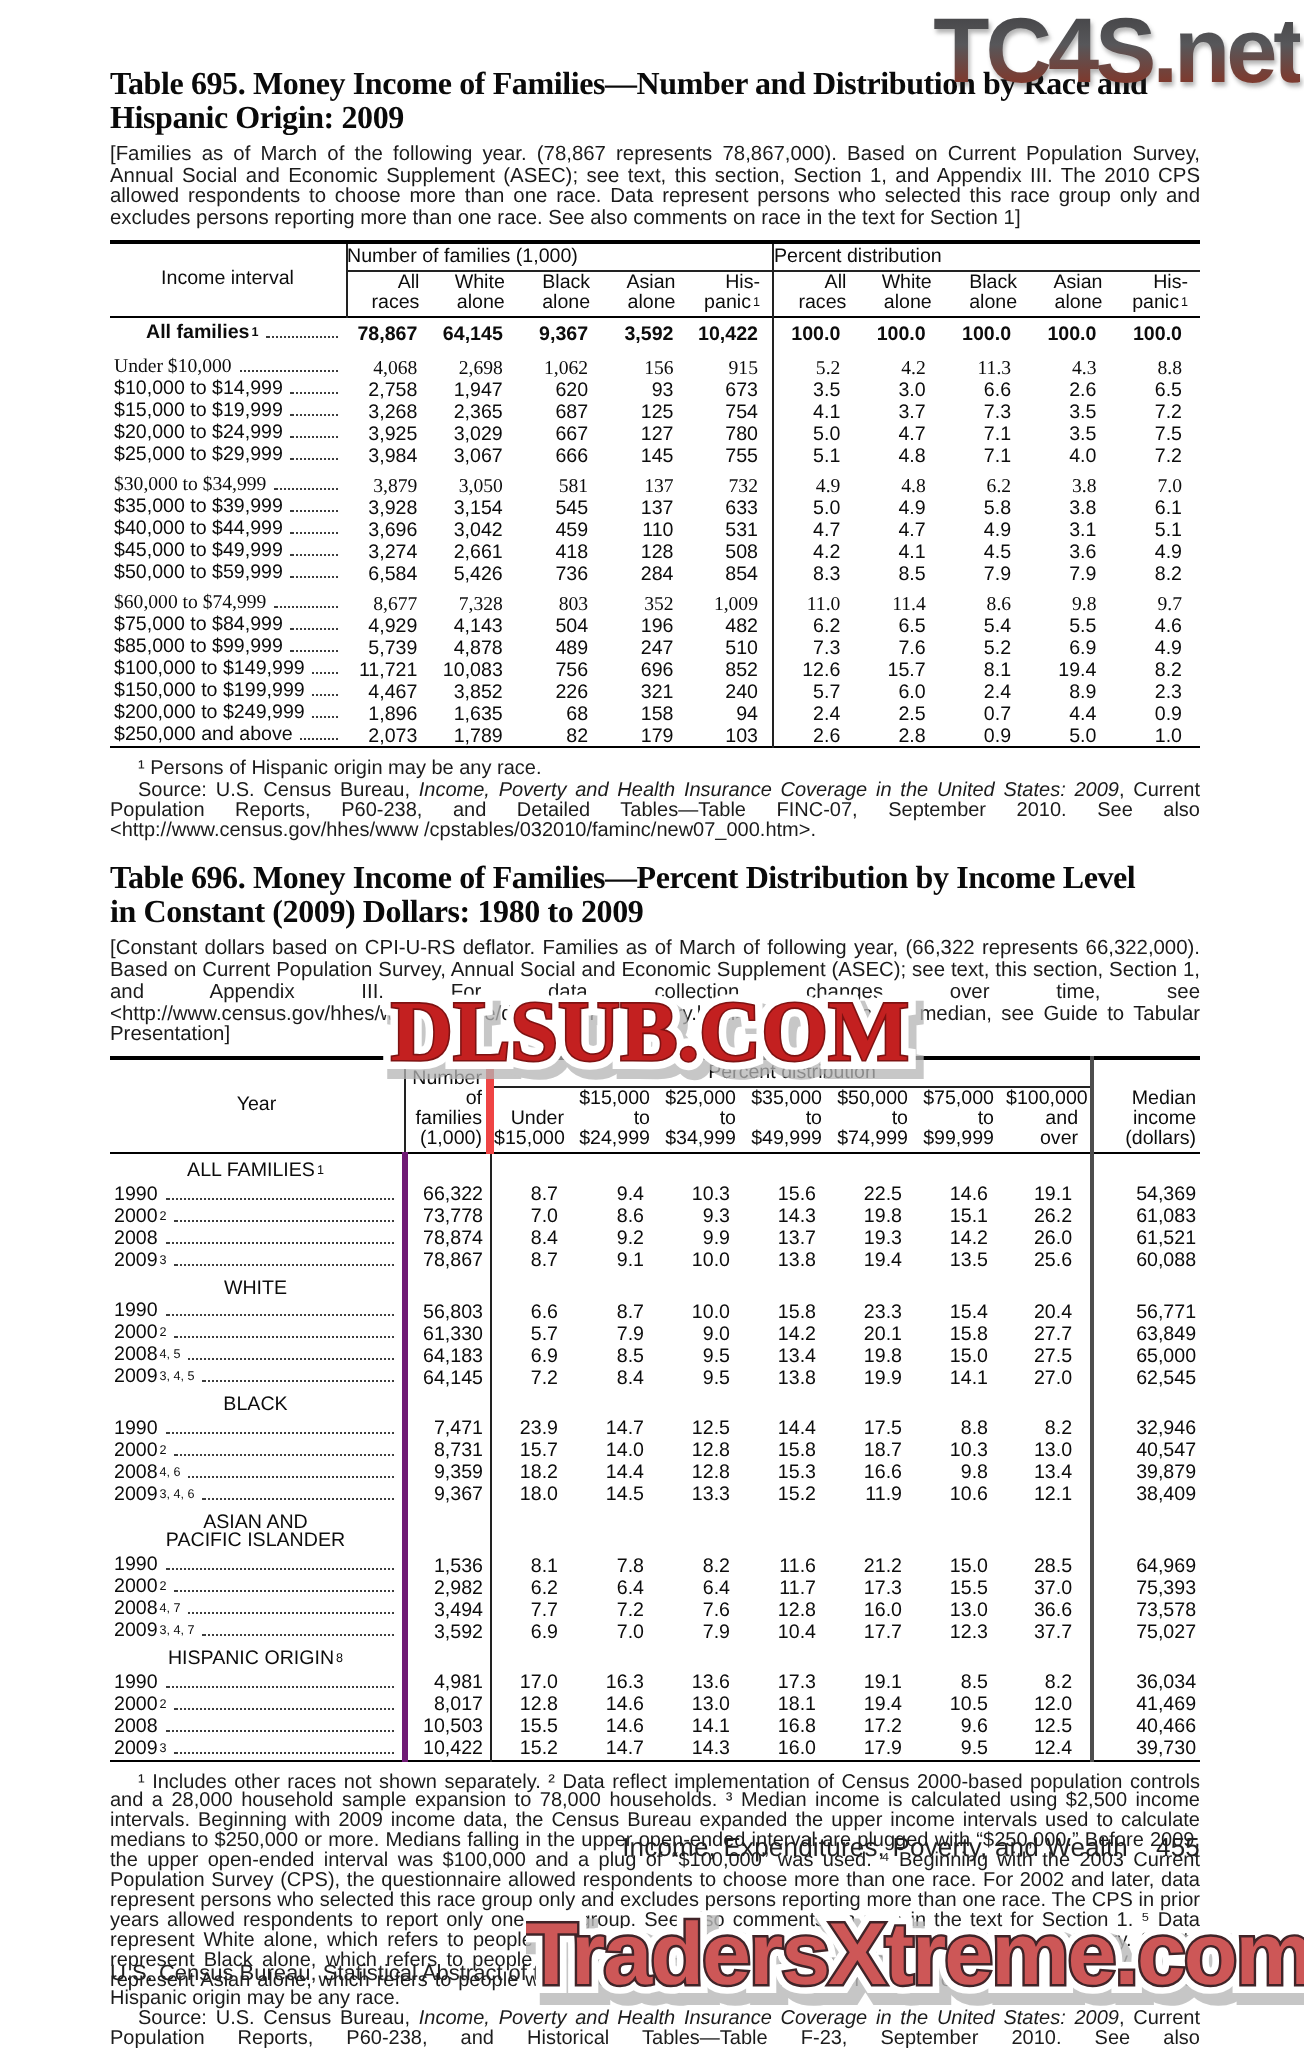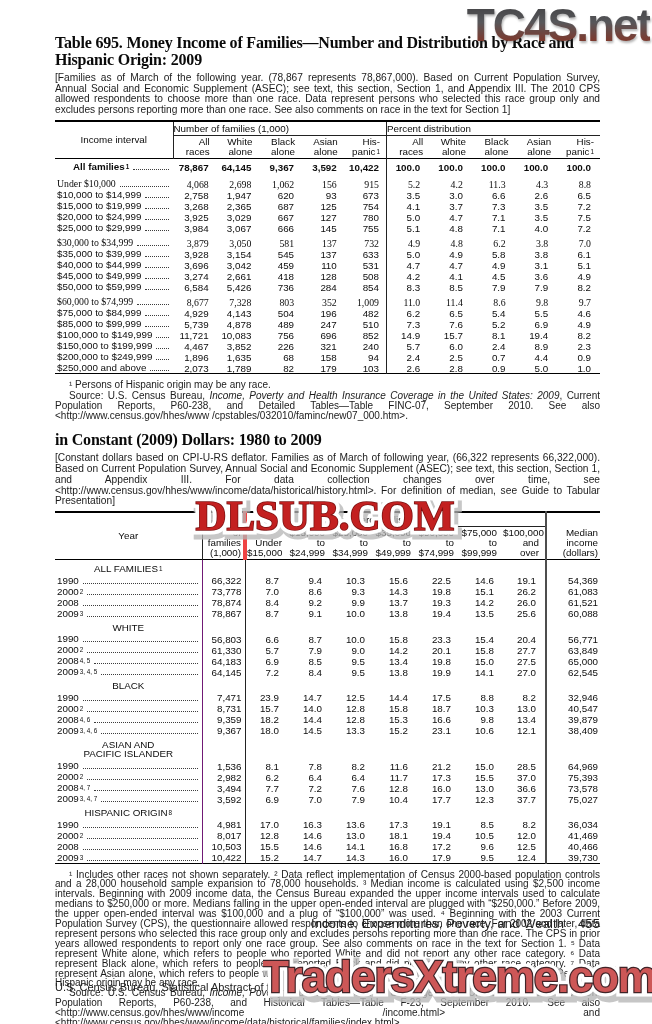--- a/index.html
+++ b/index.html
@@ -73,21 +73,21 @@
     vertical-align: baseline; margin-left: 1px;
   }
 
   
   .numh { text-align: right; padding: 1px 2px 1px 0; line-height: 10px;
           border-left: 1px solid #222; border-right: 4px solid #ef4444; }
   .medh { text-align: right; padding: 1px 2px 1px 0; line-height: 10px;
           border-left: 2px solid #4d4d4d; }
   .pd { text-align: center; border-bottom: 1px solid #222; padding: 1px 0; }
   td.num { text-align: right; padding-right: 3px;
-           border-left: 1px solid #701a75; border-right: 1px solid #222; line-height: 9.3px; }
+           border-left: 3px solid #701a75; border-right: 1px solid #222; line-height: 9.3px; }
   td.med { text-align: right; padding-right: 2px;
            border-left: 2px solid #4d4d4d; line-height: 9.3px; }
   td.seclbl { text-align: center; line-height: 9.6px; padding-top: 4px; padding-bottom: 1px; }
 
   
   .fnote, .source {
     font-size: 10px; line-height: 9.9px;
     text-align: justify; text-indent: 14px;
     color: #1b1b1b;
     word-break: break-word;
@@ -445,21 +445,21 @@
               <div class="lw">
                 <span class="lt">$100,000 to $149,999</span>
                 <span class="dots"></span>
               </div>
             </td>
             <td class="v">11,721</td>
             <td class="v">10,083</td>
             <td class="v">756</td>
             <td class="v">696</td>
             <td class="v grR">852</td>
-            <td class="v pct">14.9</td>
+            <td class="v pct">12.6</td>
             <td class="v pct">15.7</td>
             <td class="v pct">8.1</td>
             <td class="v pct">19.4</td>
             <td class="v pct">8.2</td>
           </tr>
           <tr>
             <td class="lbl">
               <div class="lw">
                 <span class="lt">$150,000 to $199,999</span>
                 <span class="dots"></span>
@@ -512,20 +512,21 @@
             <td class="v pct">5.0</td>
             <td class="v pct">1.0</td>
           </tr>
         </tbody>
     </table>
 
     <p class="fnote t695-fn">¹ Persons of Hispanic origin may be any race.</p>
     <p class="source t695-src"><span>Source: U.S. Census Bureau, </span><span class="src-italic">Income, Poverty and Health Insurance Coverage in the United States: 2009</span><span>, Current Population Reports, P60-238, and Detailed Tables—Table FINC-07, September 2010. See also &lt;http://www.census.gov/hhes/www /cpstables/032010/faminc/new07_000.htm&gt;.</span></p>
 
     <div class="tbl-title t696-title">
+      <div>Table 696. Money Income of Families—Percent Distribution by Income Level</div>
       <div>in Constant (2009) Dollars: 1980 to 2009</div>
     </div>
     <p class="note">[Constant dollars based on CPI-U-RS deflator. Families as of March of following year, (66,322 represents 66,322,000). Based on Current Population Survey, Annual Social and Economic Supplement (ASEC); see text, this section, Section 1, and Appendix III. For data collection changes over time, see &lt;http://www.census.gov/hhes/www/income/data/historical/history.html&gt;. For definition of median, see Guide to Tabular Presentation]</p>
 
     <table>
       <colgroup>
         <col style="width:147px">
         <col style="width:43px">
         <col span="7" style="width:43px">
         <col style="width:54px">
@@ -817,21 +818,21 @@
               <div class="lw">
                 <span class="lt">2009<sup>3, 4, 6</sup></span>
                 <span class="dots"></span>
               </div>
             </td>
             <td class="num">9,367</td>
             <td class="v pct">18.0</td>
             <td class="v pct">14.5</td>
             <td class="v pct">13.3</td>
             <td class="v pct">15.2</td>
-            <td class="v pct">23.1</td>
+            <td class="v pct">11.9</td>
             <td class="v pct">10.6</td>
             <td class="v pct">12.1</td>
             <td class="med">38,409</td>
           </tr>
           <tr class="sec">
             <td class="seclbl">
               <div>ASIAN AND</div>
               <div>PACIFIC ISLANDER</div>
             </td>
             <td class="num"></td>

